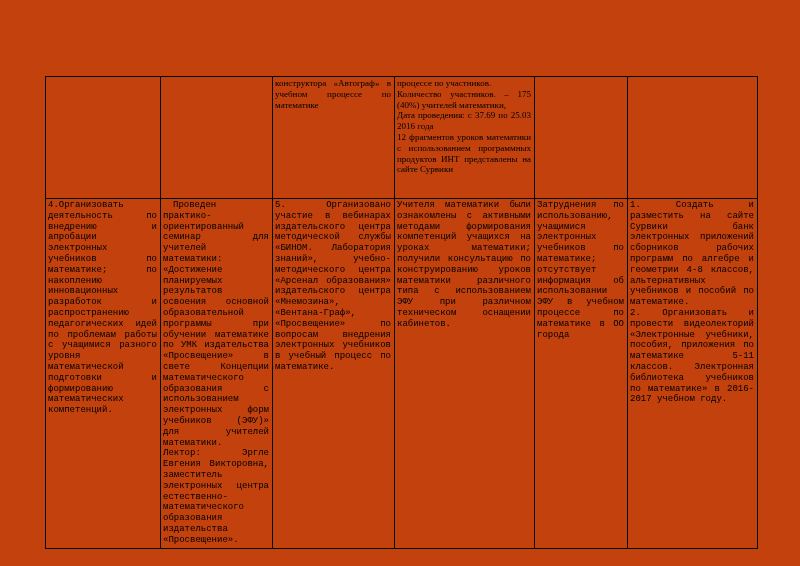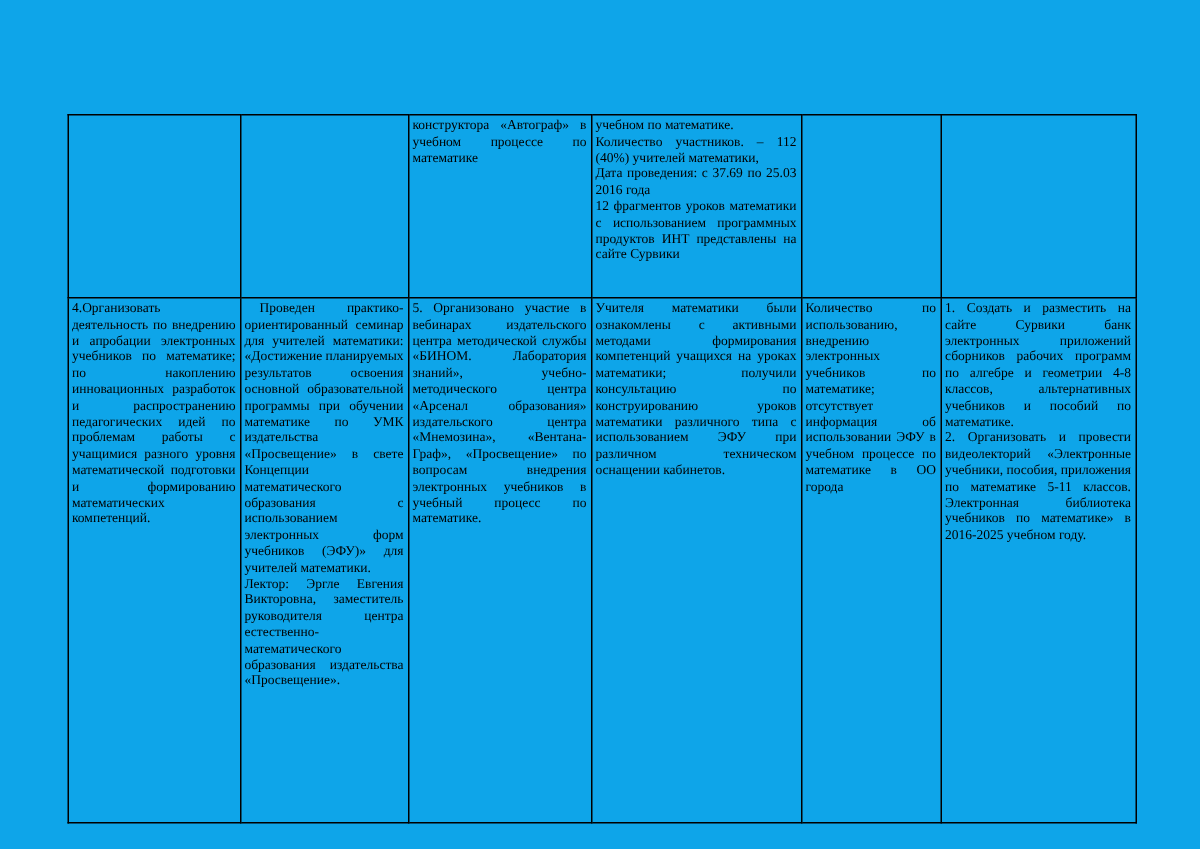--- a/index.html
+++ b/index.html
@@ -4,21 +4,21 @@
 <style>
   html, body {
     margin: 0;
     padding: 0;
     background: #ffffff;
   }
   .page {
     position: relative;
     width: 800px;
     height: 566px;
-    background: #0ea5e9;
+    background: #c2410c;
     font-family: "Liberation Serif", serif;
     color: #000000;
     overflow: hidden;
   }
   table.doc-table {
     position: absolute;
     left: 45px;
     top: 76px;
     width: 712px;
     border-collapse: collapse;
@@ -33,21 +33,21 @@
     text-align: justify;
     word-wrap: break-word;
   }
   table.doc-table p {
     margin: 0;
   }
   table.doc-table p.indent {
     text-indent: 10px;
   }
   tr.row-top td { height: 118px; }
-  tr.row-main td { height: 346px; }
+  tr.row-main td { height: 346px; font-family: Liberation Mono, monospace; }
 </style>
 </head>
 <body>
 
 <div class="page">
   <table class="doc-table">
     <colgroup>
       <col style="width:115px">
       <col style="width:112px">
       <col style="width:122px">
@@ -56,45 +56,45 @@
       <col style="width:130px">
     </colgroup>
     <tbody>
         <tr class="row-top">
       <td></td>
       <td></td>
       <td>
         <p>конструктора «Автограф» в учебном процессе по математике</p>
       </td>
       <td>
-        <p>учебном по математике.</p>
-        <p>Количество участников. – 112 (40%) учителей математики,</p>
+        <p>процессе по участников.</p>
+        <p>Количество участников. – 175 (40%) учителей математики,</p>
         <p>Дата проведения: с 37.69 по 25.03 2016 года</p>
         <p>12 фрагментов уроков математики с использованием программных продуктов ИНТ представлены на сайте Сурвики</p>
       </td>
       <td></td>
       <td></td>
     </tr>
     <tr class="row-main">
       <td>
         <p>4.Организовать деятельность по внедрению и апробации электронных учебников по математике; по накоплению инновационных разработок и распространению педагогических идей по проблемам работы с учащимися разного уровня математической подготовки и формированию математических компетенций.</p>
       </td>
       <td>
         <p class="indent">Проведен практико-ориентированный семинар для учителей математики: «Достижение планируемых результатов освоения основной образовательной программы при обучении математике по УМК издательства «Просвещение» в свете Концепции математического образования с использованием электронных форм учебников (ЭФУ)» для учителей математики.</p>
-        <p>Лектор: Эргле Евгения Викторовна, заместитель руководителя центра естественно-математического образования издательства «Просвещение».</p>
+        <p>Лектор: Эргле Евгения Викторовна, заместитель электронных центра естественно-математического образования издательства «Просвещение».</p>
       </td>
       <td>
         <p>5. Организовано участие в вебинарах издательского центра методической службы «БИНОМ. Лаборатория знаний», учебно-методического центра «Арсенал образования» издательского центра «Мнемозина», «Вентана-Граф», «Просвещение» по вопросам внедрения электронных учебников в учебный процесс по математике.</p>
       </td>
       <td>
         <p>Учителя математики были ознакомлены с активными методами формирования компетенций учащихся на уроках математики; получили консультацию по конструированию уроков математики различного типа с использованием ЭФУ при различном техническом оснащении кабинетов.</p>
       </td>
       <td>
-        <p>Количество по использованию, внедрению электронных учебников по математике; отсутствует информация об использовании ЭФУ в учебном процессе по математике в ОО города</p>
+        <p>Затруднения по использованию, учащимися электронных учебников по математике; отсутствует информация об использовании ЭФУ в учебном процессе по математике в ОО города</p>
       </td>
       <td>
         <p>1. Создать и разместить на сайте Сурвики банк электронных приложений сборников рабочих программ по алгебре и геометрии 4-8 классов, альтернативных учебников и пособий по математике.</p>
-        <p>2. Организовать и провести видеолекторий «Электронные учебники, пособия, приложения по математике 5-11 классов. Электронная библиотека учебников по математике» в 2016-2025 учебном году.</p>
+        <p>2. Организовать и провести видеолекторий «Электронные учебники, пособия, приложения по математике 5-11 классов. Электронная библиотека учебников по математике» в 2016-2017 учебном году.</p>
       </td>
     </tr>
   </tbody>
     </table>
 </div>
 
 </body></html>

